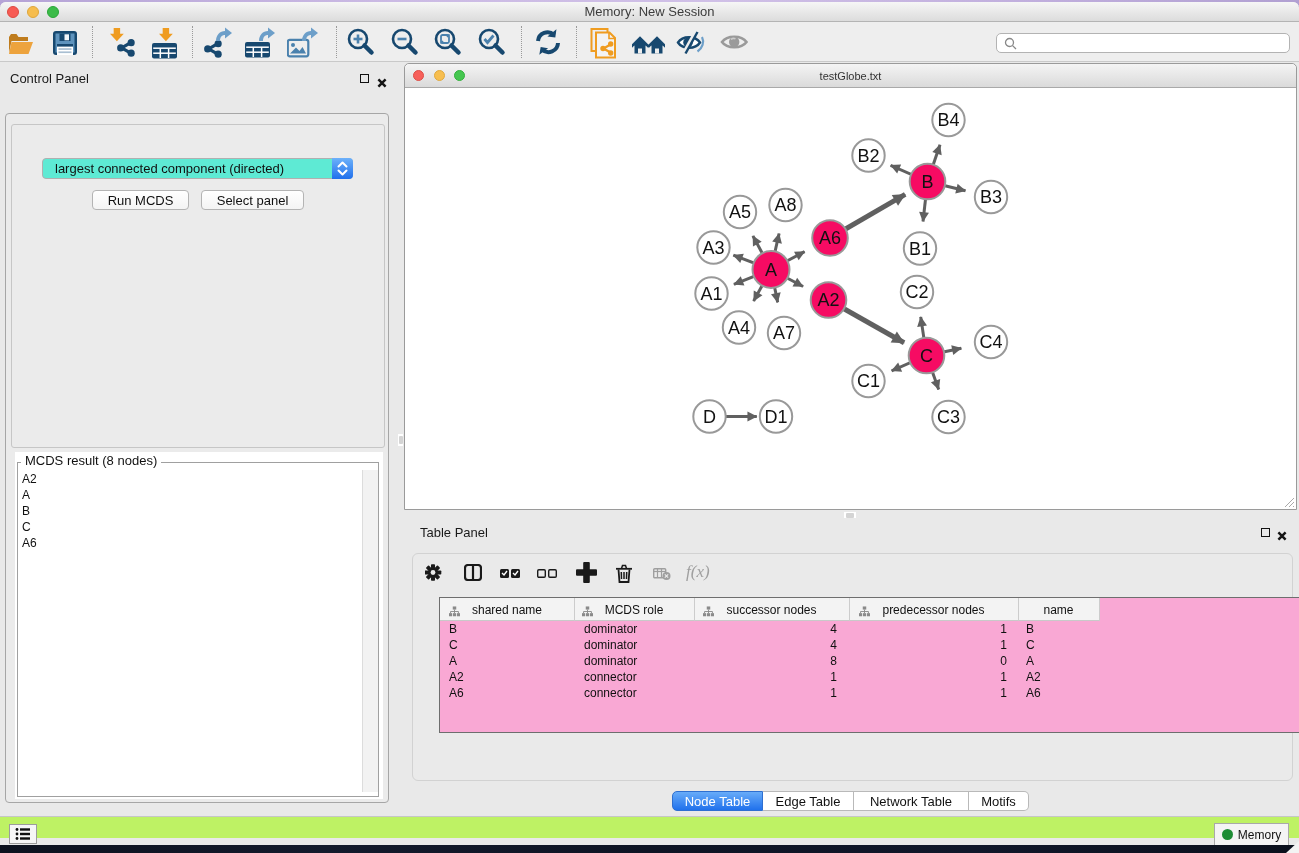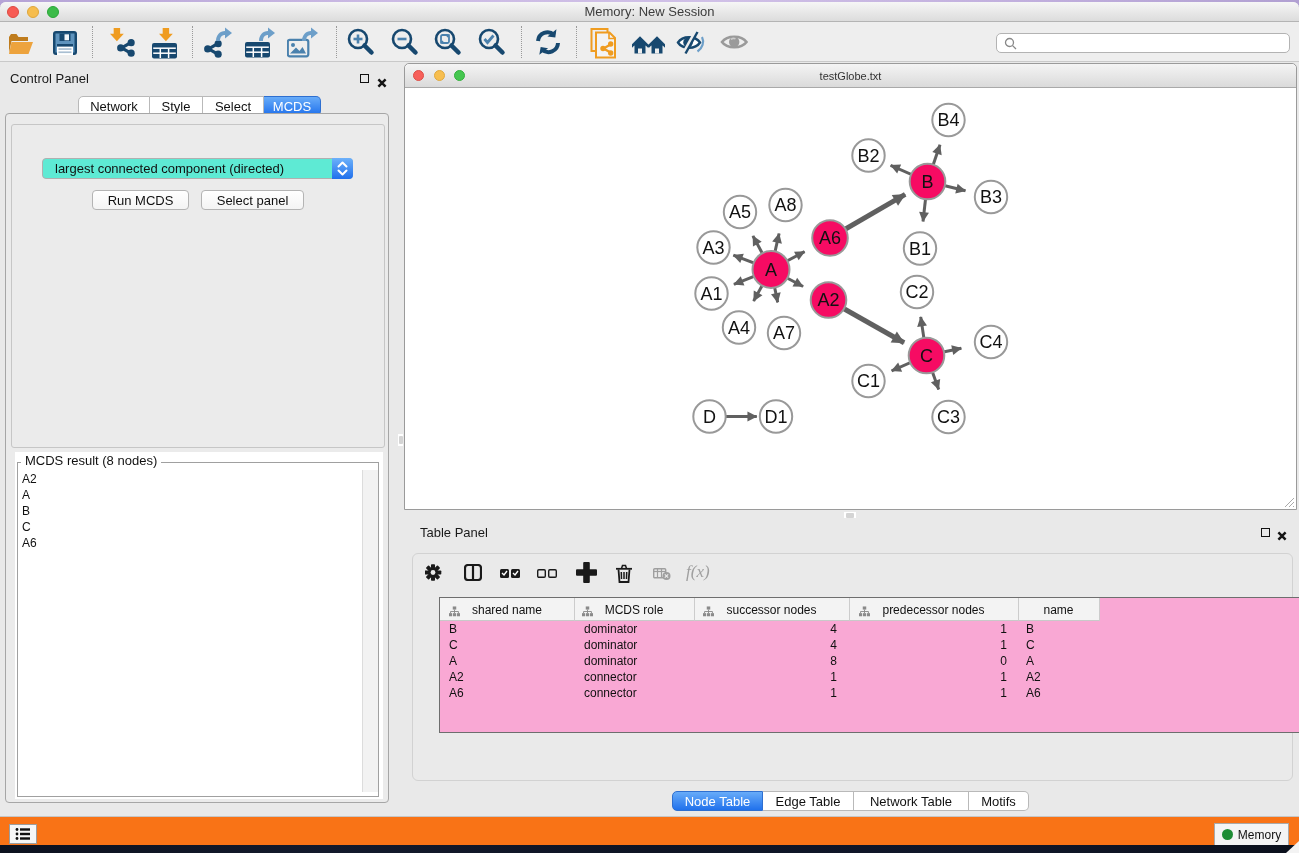--- a/index.html
+++ b/index.html
@@ -61,21 +61,21 @@
 #hdiv-inner { left:2px; top:0.5px; width:8px; height:5px; background:#d4d4d4; border-radius:1px; }
 #tp-title { left:420px; top:463px; }
 #tp-toolpanel { left:412px; top:491px; width:881px; height:228px; background:#eaeaea; border:1px solid #d2d2d2; border-radius:6px; }
 #tablebox { left:415px; top:535px; width:875px; height:136px; background:#f9a8d4; border:1px solid #6e6e6e;margin-left:24px; }
 #thead { left:0; top:0; width:660px; height:23px; background:#f3f3f3; border-bottom:1px solid #c9c9c9; }
 .th { position:absolute; top:0; height:23px; font-size:12px; color:#111; display:flex; align-items:center; }
 .thsep { position:absolute; top:0; height:23px; width:0; border-left:1px solid #cccccc; }
 .treeicon { position:absolute; top:5px; }
 .td { position:absolute; font-size:12px; color:#111; height:16px; line-height:16px; }
 #bottom-tabs { left:672px; top:729px; height:20px; display:flex; }
-#statusbar { left:0; top:754px; width:1299px; height:29px; background:#f97316; border-top:1px solid #c6c6c6; }
+#statusbar { left:0; top:754px; width:1299px; height:22px; background:#bef264; border-top:1px solid #c6c6c6; }
 #listbtn { left:9px; top:7px; width:28px; height:20px; background:#f6f6f6; border:1px solid #9c9c9c; display:flex; align-items:center; justify-content:center; }
 #membtn { left:1214px; top:6px; width:75px; height:23px; background:#f4f4f4; border:1px solid #a9a9a9; font-size:12px; color:#111; display:flex; align-items:center; justify-content:center; gap:5px; }
 #memdot { width:11px; height:11px; border-radius:50%; background:#1d8c35; }
 </style>
 </head>
 <body>
 
 <div id="wallpaper-top" class="abs"></div>
 <div id="appwin" class="abs">
   <div id="titlebar" class="abs">
@@ -232,26 +232,20 @@
           <line x1="8.6" y1="8.6" x2="12" y2="12" stroke="#888" stroke-width="1.3"></line>
         </svg>
     </div>
   </div>
   <div id="main" class="abs">
     <div id="cp-title" class="abs panel-title">Control Panel</div>
     <div class="abs winbtn-sq" style="left:360px;top:11.5px"></div>
     <div class="abs" style="left:377px;top:12px"><svg width="10" height="10" viewBox="0 0 10 10">
           <path d="M1.4,1.4 L8.6,8.6 M8.6,1.4 L1.4,8.6" stroke="#151515" stroke-width="2.5"></path>
         </svg></div>
-    <div id="cp-tabs" class="abs">
-      <div class="tab first" style="width:72px">Network</div>
-      <div class="tab" style="width:53px">Style</div>
-      <div class="tab" style="width:61px">Select</div>
-      <div class="tab last sel" style="width:57px">MCDS</div>
-    </div>
     <div id="cp-outer" class="abs">
       <div id="cp-inner" class="abs">
         <div id="dropdown" class="abs">largest connected component (directed)
           <div id="dd-btn" class="abs"><svg width="21" height="21" viewBox="0 0 21 21">
                 <path d="M6.5 8.5 L10.5 4.5 L14.5 8.5" fill="none" stroke="#fff" stroke-width="2" stroke-linecap="round" stroke-linejoin="round"></path>
                 <path d="M6.5 12.5 L10.5 16.5 L14.5 12.5" fill="none" stroke="#fff" stroke-width="2" stroke-linecap="round" stroke-linejoin="round"></path>
               </svg></div>
         </div>
         <div id="btn-run" class="abs btn">Run MCDS</div>
         <div id="btn-close" class="abs btn">Select panel</div>

